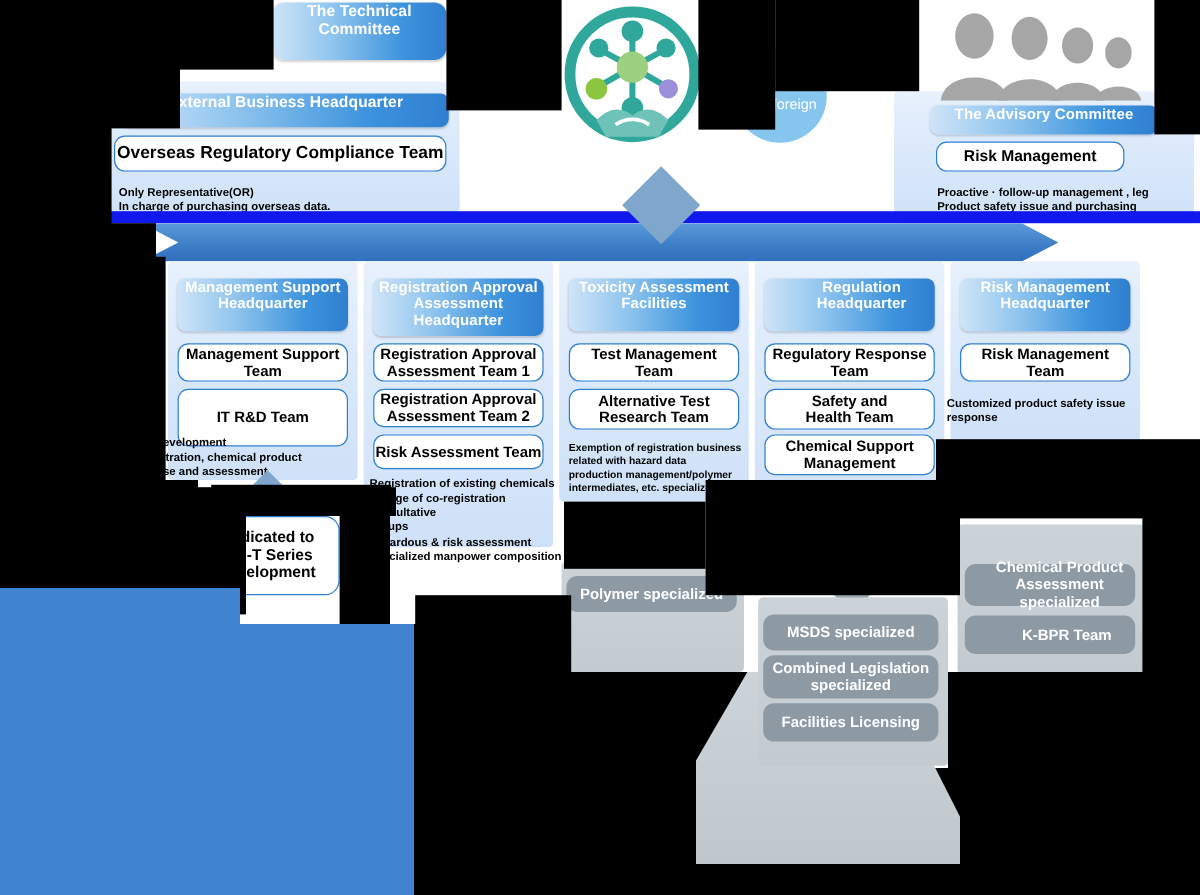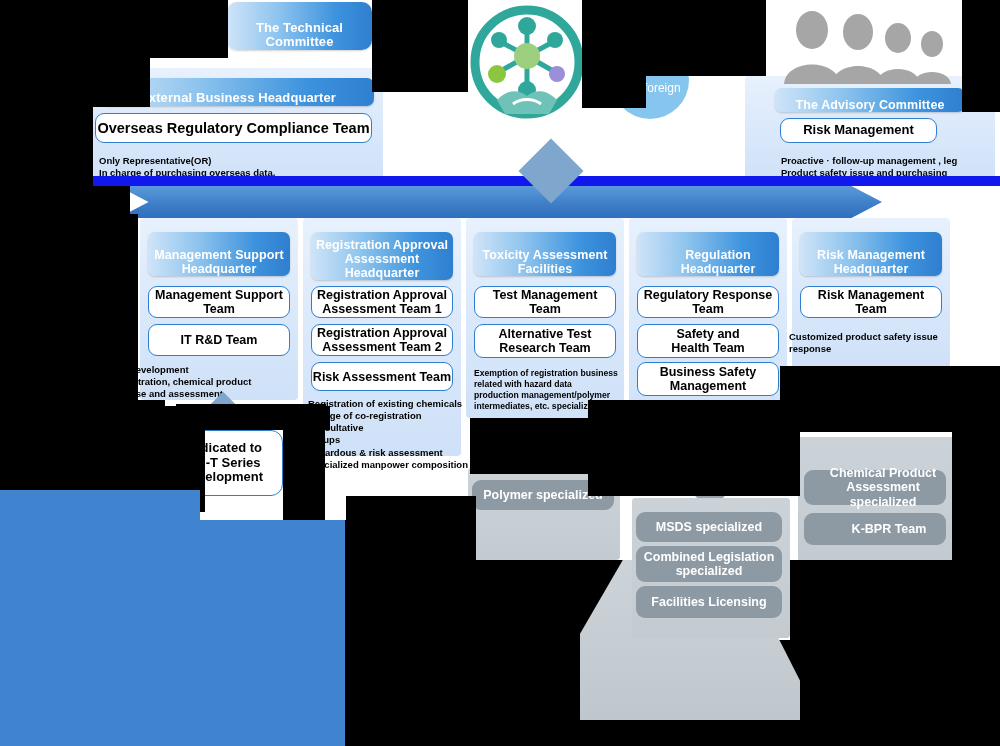--- a/index.html
+++ b/index.html
@@ -10,21 +10,21 @@
 
   
   .abs{position:absolute;box-sizing:border-box;}
 
   .panel{background:linear-gradient(180deg,#e8f1fd 0%,#dbe9fb 45%,#cfe1f8 100%);
          border-radius:4px;}
 
   .hq-head{
     background:linear-gradient(90deg,#cfe4f8 0%,#8ec4ee 35%,#3d93dd 75%,#2f7fd0 100%);
     color:#fff;font-weight:bold;border-radius:7px;
-    display:flex;align-items:flex-end;justify-content:center;text-align:center;
+    display:flex;align-items:flex-start;justify-content:center;text-align:center;
     line-height:1.12;letter-spacing:.1px;
     box-shadow:0 1px 2px rgba(0,0,0,.18);
   }
   .team-box{
     background:#fff;border:1.6px solid #2f7fd0;border-radius:9px;
     color:#000;font-weight:bold;display:flex;align-items:center;
     justify-content:center;text-align:center;line-height:1.12;
   }
   .desc{color:#000;font-size:9.5px;line-height:1.28;font-weight:bold;}
   .spec-box{
@@ -145,21 +145,21 @@
   <div class="abs panel" style="left:792px;top:218px;width:158px;height:150px;"></div>
 
   <div class="abs hq-head" style="left:148px;top:232px;width:142px;height:44px;font-size:12.5px;">
     <span style="white-space:pre-line;">Management Support
 Headquarter</span>
   </div>
   <div class="abs team-box" style="left:148px;top:286px;width:142px;height:32px;font-size:12.5px;">
     <span style="white-space:pre-line;">Management Support
 Team</span>
   </div>
-  <div class="abs team-box" style="left:148px;top:324px;width:142px;height:32px;font-size:12.5px;">
+  <div class="abs team-box" style="left:148px;top:324px;width:142px;height:48px;font-size:12.5px;">
     <span style="white-space:pre-line;">IT R&amp;D Team</span>
   </div>
   <div class="abs desc" style="left:130px;top:364px;width:165px;white-space:pre-line;">development
 istration, chemical product
 nse and assessment</div>
 
   <div class="abs hq-head" style="left:311px;top:232px;width:142px;height:48px;font-size:12.5px;">
     <span style="white-space:pre-line;">Registration Approval
 Assessment
 Headquarter</span>
@@ -204,21 +204,21 @@
   </div>
   <div class="abs team-box" style="left:637px;top:286px;width:142px;height:32px;font-size:12.5px;">
     <span style="white-space:pre-line;">Regulatory Response
 Team</span>
   </div>
   <div class="abs team-box" style="left:637px;top:324px;width:142px;height:34px;font-size:12.5px;">
     <span style="white-space:pre-line;">Safety and
 Health Team</span>
   </div>
   <div class="abs team-box" style="left:637px;top:362px;width:142px;height:34px;font-size:12.5px;">
-    <span style="white-space:pre-line;">Business Safety
+    <span style="white-space:pre-line;">Chemical Support
 Management</span>
   </div>
   <div class="abs desc" style="left:637px;top:404px;width:152px;white-space:pre-line;">Domestic and foreign chemical</div>
 
   <div class="abs hq-head" style="left:800px;top:232px;width:142px;height:44px;font-size:12.5px;">
     <span style="white-space:pre-line;">Risk Management
 Headquarter</span>
   </div>
   <div class="abs team-box" style="left:800px;top:286px;width:142px;height:32px;font-size:12.5px;">
     <span style="white-space:pre-line;">Risk Management

